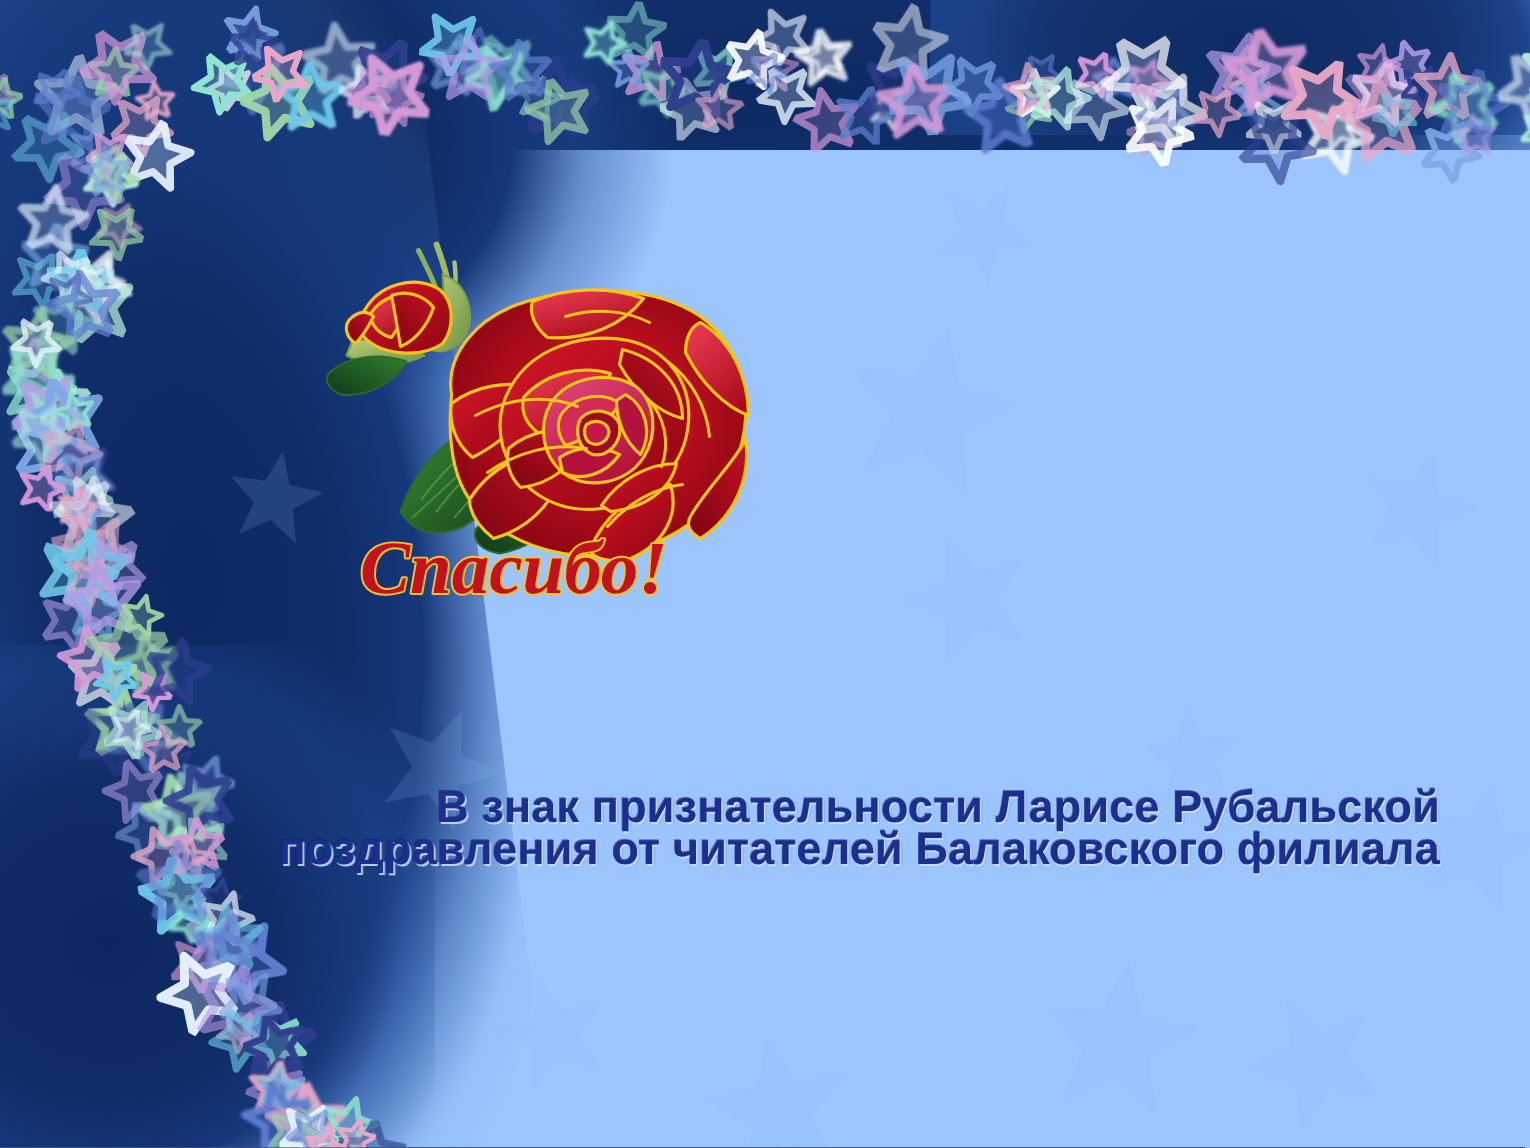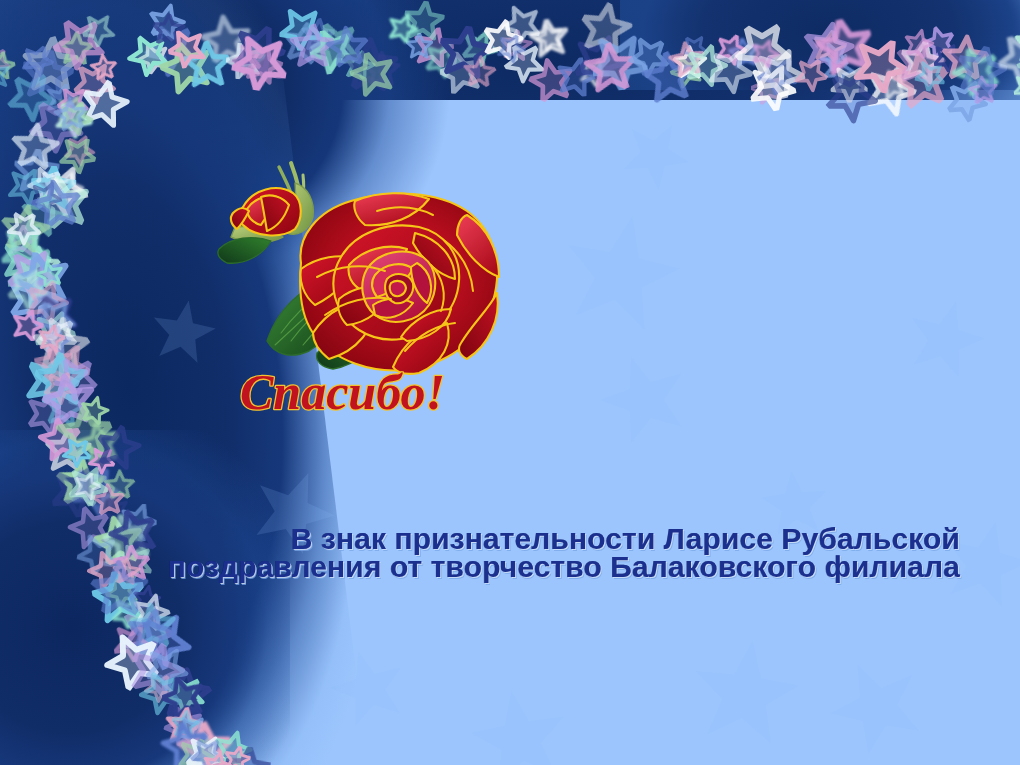--- a/index.html
+++ b/index.html
@@ -92,21 +92,21 @@
     top: 145px;
     width: 310px;
     height: 245px;
   }
   #rose-art svg { display: block; width: 100%; height: 100%; }
 
   
   #spasibo {
     position: absolute;
     left: 236px;
-    top: 362px;
+    top: 348px;
     width: 280px;
     height: 62px;
     text-align: center;
   }
   #spasibo svg { display: block; width: 100%; height: 100%; }
 
   
   #caption {
     position: absolute;
     left: 150px;
@@ -1598,16 +1598,16 @@
   </div>
 
   <div id="spasibo">
     <svg viewBox="0 0 280 62" xmlns="http://www.w3.org/2000/svg">
       <text id="spasibo-text" x="4" y="47" font-family="'Liberation Serif', 'DejaVu Serif', serif" font-size="50" font-style="italic" font-weight="bold" fill="#c1121f" stroke="#f2c230" stroke-width="2.6" paint-order="stroke fill" stroke-linejoin="round">Спасибо!</text>
     </svg>
   </div>
 
   <div id="caption">
     <span class="line line-1">В знак признательности Ларисе Рубальской</span>
-    <span class="line line-3">поздравления от творчество Балаковского филиала</span>
+    <span class="line line-3">поздравления от читателей Балаковского филиала</span>
   </div>
 
 </div>
 
 </body></html>

